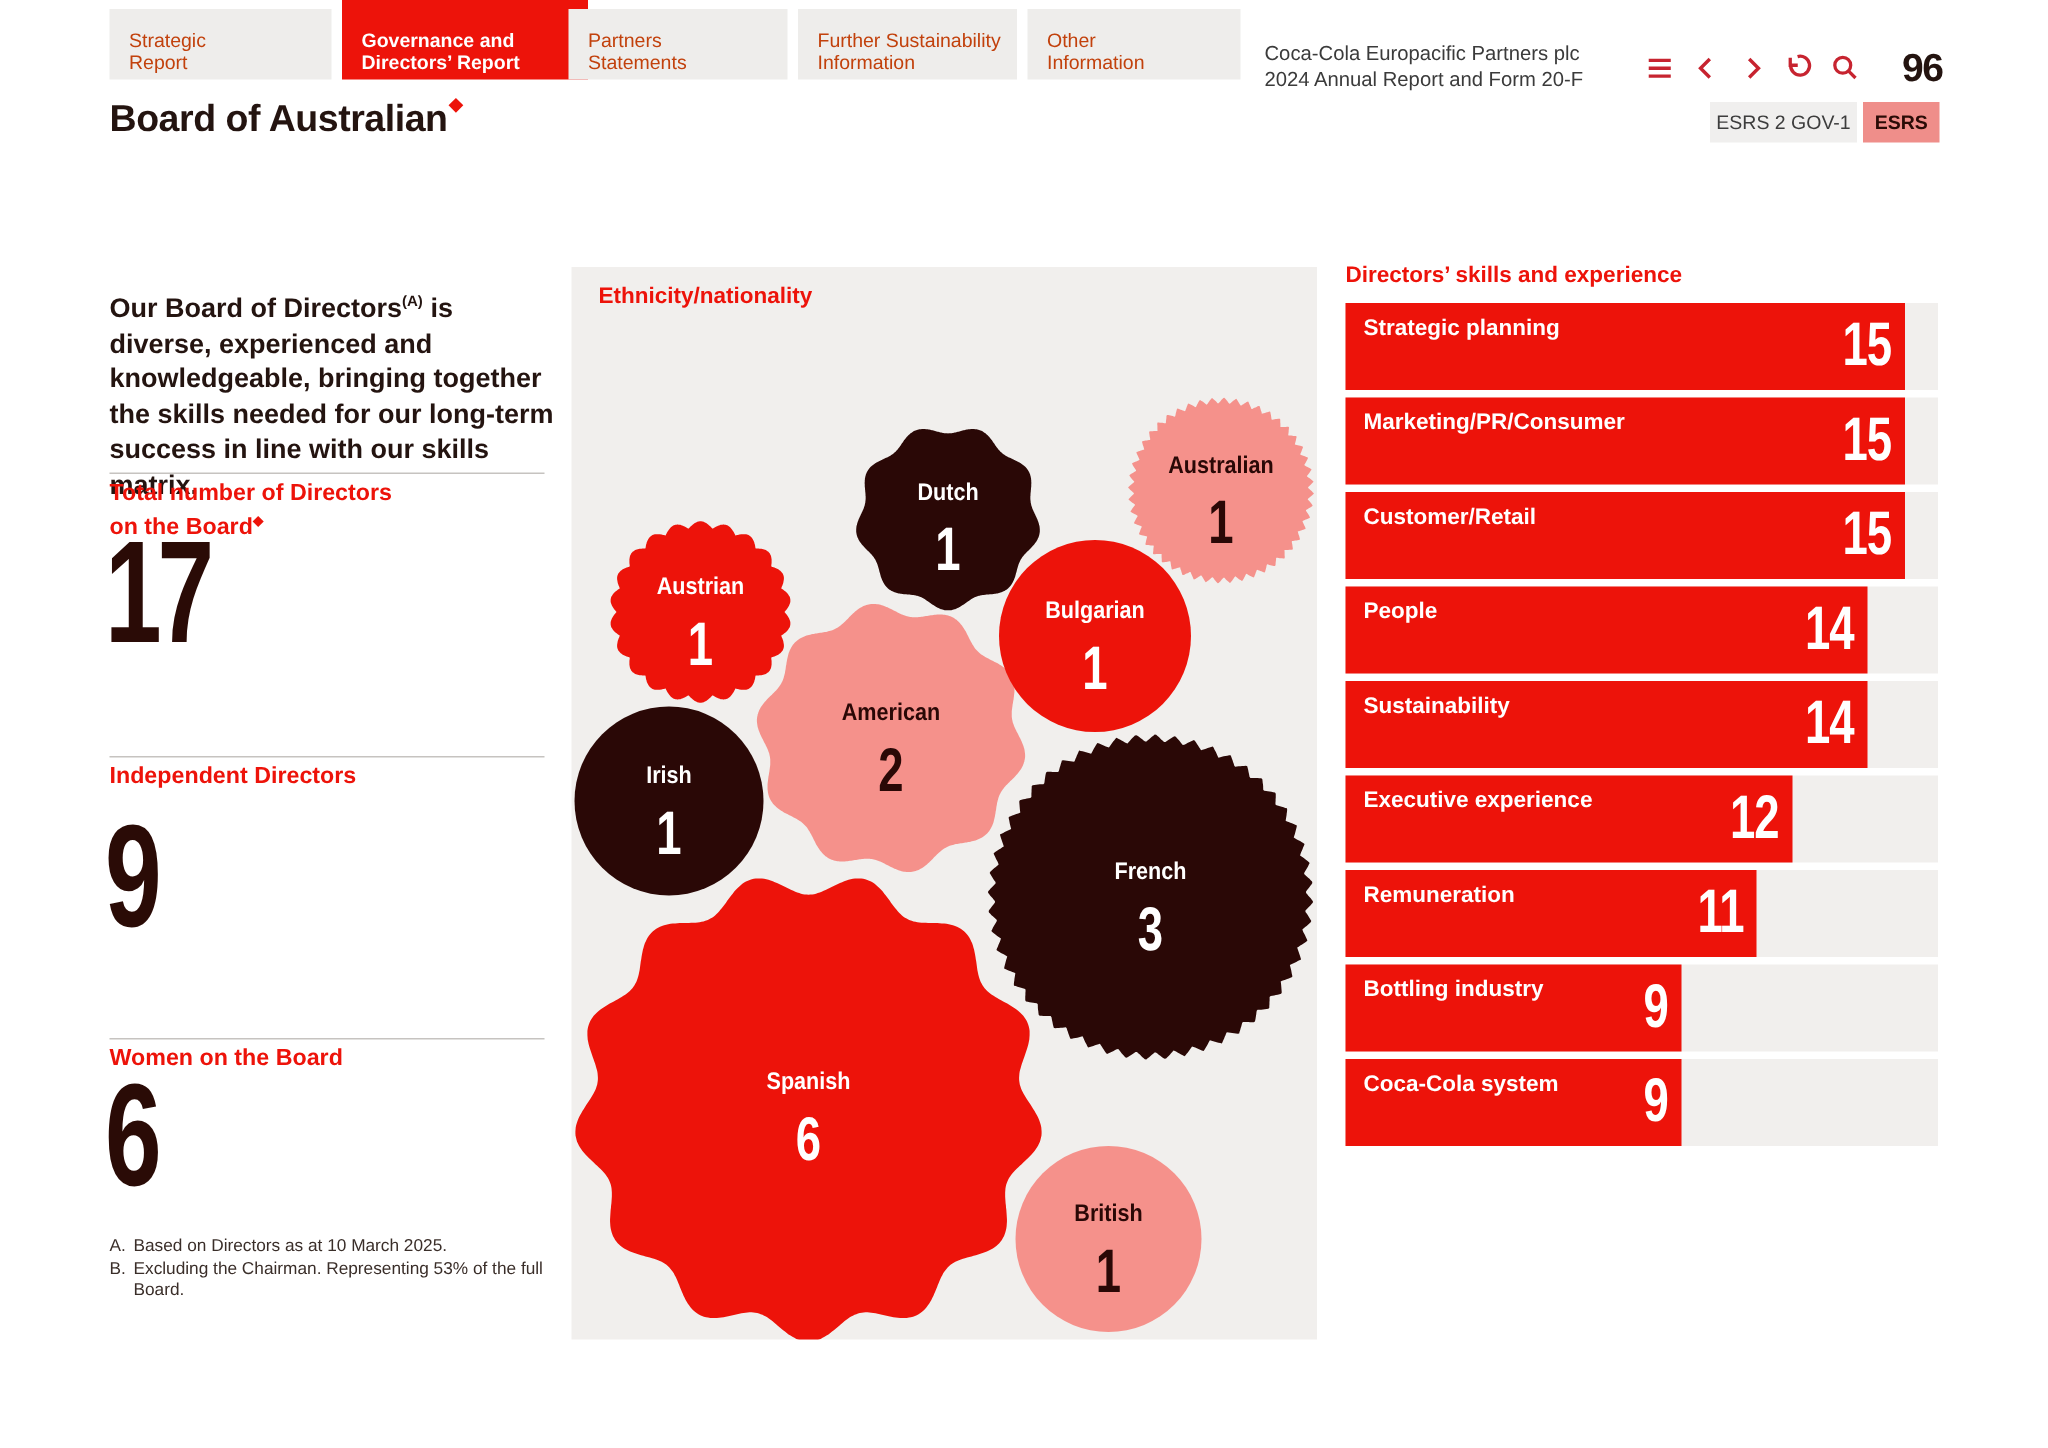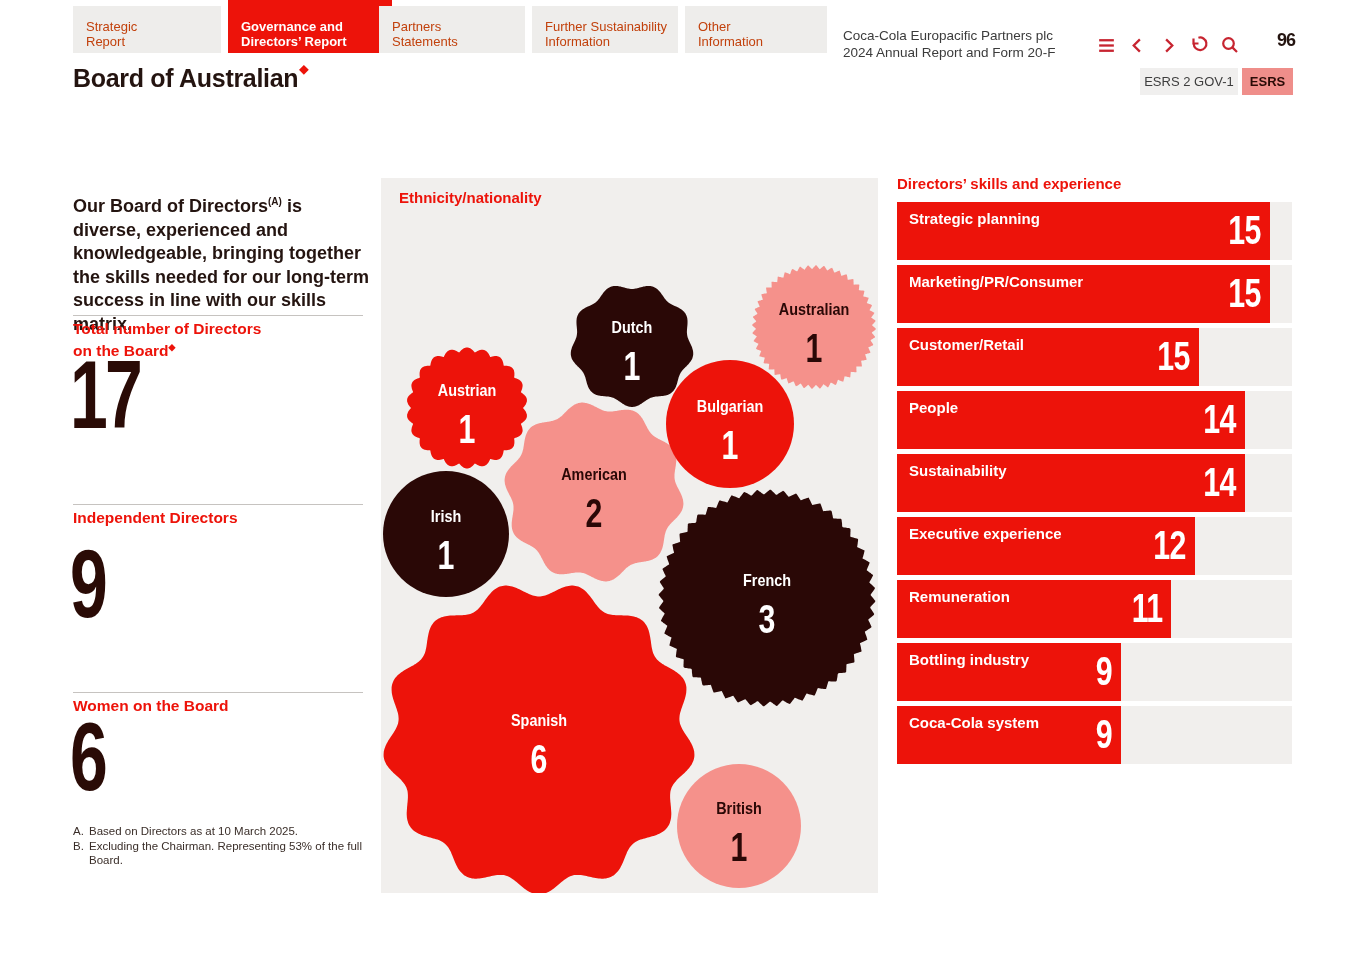--- a/index.html
+++ b/index.html
@@ -12,21 +12,21 @@
   .tab{position:absolute;top:6px;height:47px;box-sizing:border-box;
     background:#eeedeb;color:#c2410c;font-size:13px;line-height:15px;
     padding:13px 8px 0 13px;cursor:pointer;}
   .tab.active{top:0;height:53px;padding-top:19px;background:#ed130a;color:#ffffff;font-weight:bold;}
   
   .company{position:absolute;left:843px;top:27px;font-size:13.5px;line-height:17px;color:#3b3b3b;}
   .iconbar{position:absolute;left:1095px;top:34px;display:flex;gap:9px;}
   .icon-btn{width:22px;height:22px;display:flex;align-items:center;justify-content:center;cursor:pointer;}
   .icon-btn svg{display:block;}
   .pagenum{position:absolute;left:1250px;top:30px;width:45px;text-align:right;
-    font-size:18px;font-weight:bold;color:#241410;letter-spacing:-1px;}
+    font-size:26px;font-weight:bold;color:#241410;letter-spacing:-1px;}
   .badge{position:absolute;top:68px;height:27px;box-sizing:border-box;display:flex;
     align-items:center;justify-content:center;font-size:13px;}
   .badge.ref{left:1140px;width:98px;background:#f0efee;color:#3d3d3d;}
   .badge.tag{left:1242px;width:51px;background:#ef8e8a;color:#2a0b06;font-weight:bold;}
   
   h1.page-title{position:absolute;left:73px;top:62px;margin:0;font-size:25px;
     color:#241410;letter-spacing:-0.3px;}
   h1 .mark{color:#ed130a;font-size:12px;vertical-align:14px;margin-left:1px;}
   
   .intro{position:absolute;left:73px;top:172px;width:298px;font-size:18px;line-height:23.6px;
@@ -209,21 +209,21 @@
           <span class="bar-value">15</span>
         </div>
       </div>
       <div class="bar-row">
         <div class="bar-fill" style="width: 373px;">
           <span class="bar-label">Marketing/PR/Consumer</span>
           <span class="bar-value">15</span>
         </div>
       </div>
       <div class="bar-row">
-        <div class="bar-fill" style="width: 302px; text-align: right;">
+        <div class="bar-fill" style="width: 373px; text-align: right;">
           <span class="bar-label">Customer/Retail</span>
           <span class="bar-value">15</span>
         </div>
       </div>
       <div class="bar-row">
         <div class="bar-fill" style="width: 348px;">
           <span class="bar-label">People</span>
           <span class="bar-value">14</span>
         </div>
       </div>

